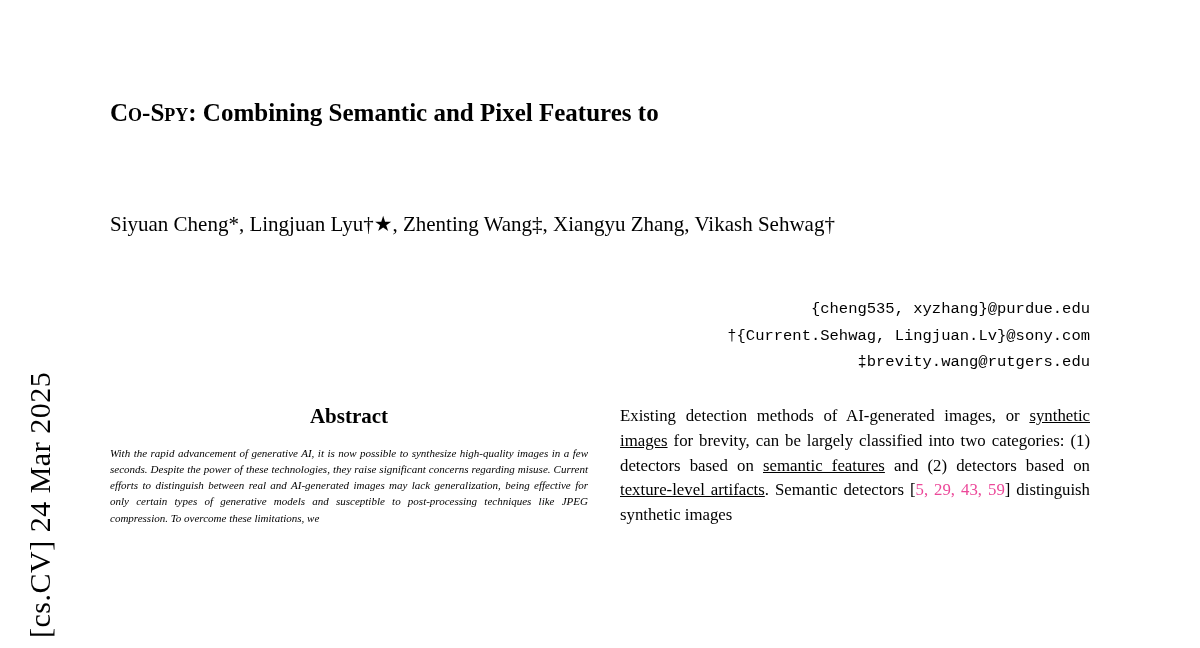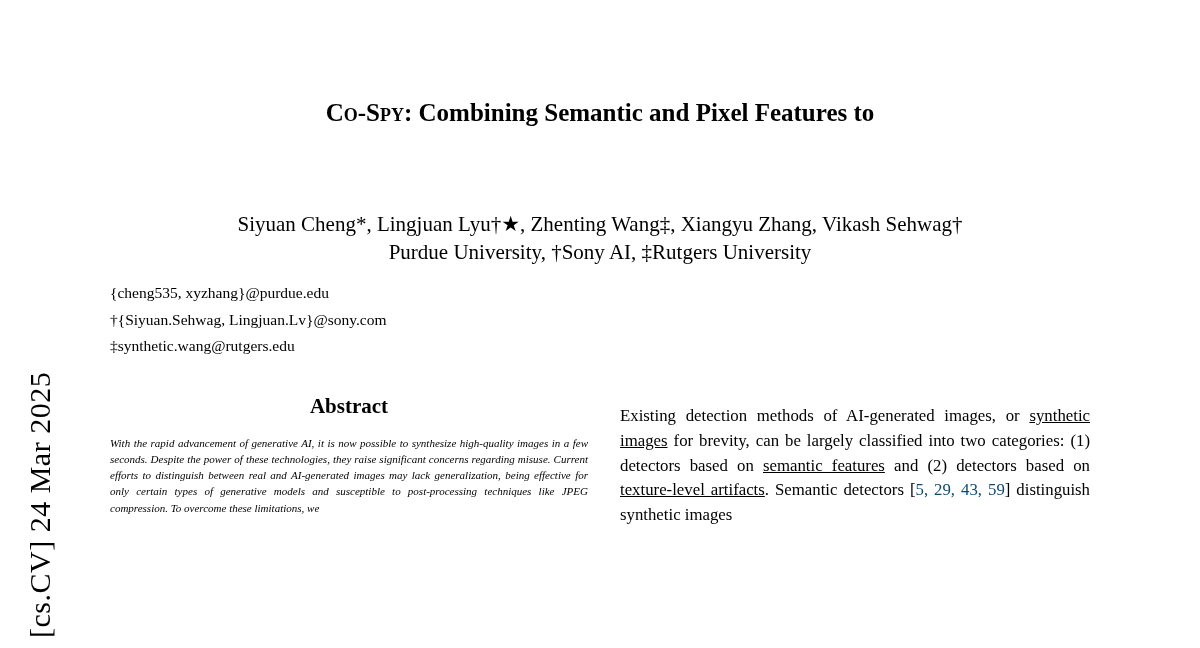--- a/index.html
+++ b/index.html
@@ -46,61 +46,59 @@
     top: 0;
     width: 1200px;
     height: 648px;
   }
 
   .title-block {
     position: absolute;
     left: 110px;
     top: 96px;
     width: 980px;
-    text-align: center;
   }
   .paper-title {
     font-size: 25px;
     font-weight: bold;
     line-height: 1.33;
     margin: 0;
   }
   .smallcaps {
     font-variant: small-caps;
   }
 
   .authors {
     position: absolute;
     left: 110px;
     top: 210px;
     width: 980px;
-    text-align: center;
     font-size: 21px;
     line-height: 1.35;
   }
   .affil {
     font-size: 21px;
   }
 
   .emails {
     position: absolute;
     left: 110px;
-    top: 280px;
+    top: 296px;
     width: 980px;
-    text-align: left;
-    font-family: Liberation Serif, serif;
+    text-align: right;
+    font-family: Liberation Mono, monospace;
     font-size: 15.5px;
     line-height: 1.72;
     color: #000;
   }
 
   .col-left {
     position: absolute;
     left: 110px;
-    top: 394px;
+    top: 404px;
     width: 478px;
   }
   .col-right {
     position: absolute;
     left: 620px;
     top: 404px;
     width: 470px;
   }
 
   .abstract-heading {
@@ -123,48 +121,47 @@
     margin: 0;
   }
   .body-par + .body-par {
     text-indent: 18px;
     margin-top: 2px;
   }
   .uline {
     text-decoration: underline;
   }
   .cite {
-    color: #0c4a6e;
+    color: #ec4899;
     margin-top: 18px;
   }
 </style>
 </head>
 <body>
 
 <div class="page">
 
   <div class="arxiv-stamp">
     <span class="stamp-text">[cs.CV]  24 Mar 2025</span>
   </div>
 
   <div class="title-block">
     <div class="paper-title">
       <span class="smallcaps">Co-Spy</span><span>: Combining Semantic and Pixel Features to</span>
     </div>
   </div>
 
   <div class="authors">
     <div>Siyuan Cheng*, Lingjuan Lyu†★, Zhenting Wang‡, Xiangyu Zhang, Vikash Sehwag†</div>
-    <div class="affil">Purdue University, †Sony AI, ‡Rutgers University</div>
   </div>
 
   <div class="emails">
     <div>{cheng535, xyzhang}@purdue.edu</div>
-    <div>†{Siyuan.Sehwag, Lingjuan.Lv}@sony.com</div>
-    <div>‡synthetic.wang@rutgers.edu</div>
+    <div>†{Current.Sehwag, Lingjuan.Lv}@sony.com</div>
+    <div>‡brevity.wang@rutgers.edu</div>
   </div>
 
   <div class="col-left">
     <div class="abstract-heading">Abstract</div>
     <p class="abstract-body">With the rapid advancement of generative AI, it is now possible to synthesize high-quality images in a few seconds. Despite the power of these technologies, they raise significant concerns regarding misuse. Current efforts to distinguish between real and AI-generated images may lack generalization, being effective for only certain types of generative models and susceptible to post-processing techniques like JPEG compression. To overcome these limitations, we</p>
   </div>
 
   <div class="col-right">
     <p class="body-par">
       <span>Existing detection methods of AI-generated images, or </span><span class="uline">synthetic images</span><span> for brevity, can be largely classified into two categories: (1) detectors based on </span><span class="uline">semantic features</span><span> and (2) detectors based on </span><span class="uline">texture-level artifacts</span><span>. Semantic detectors [</span><span class="cite">5, 29, 43, 59</span><span>] distinguish synthetic images</span>

